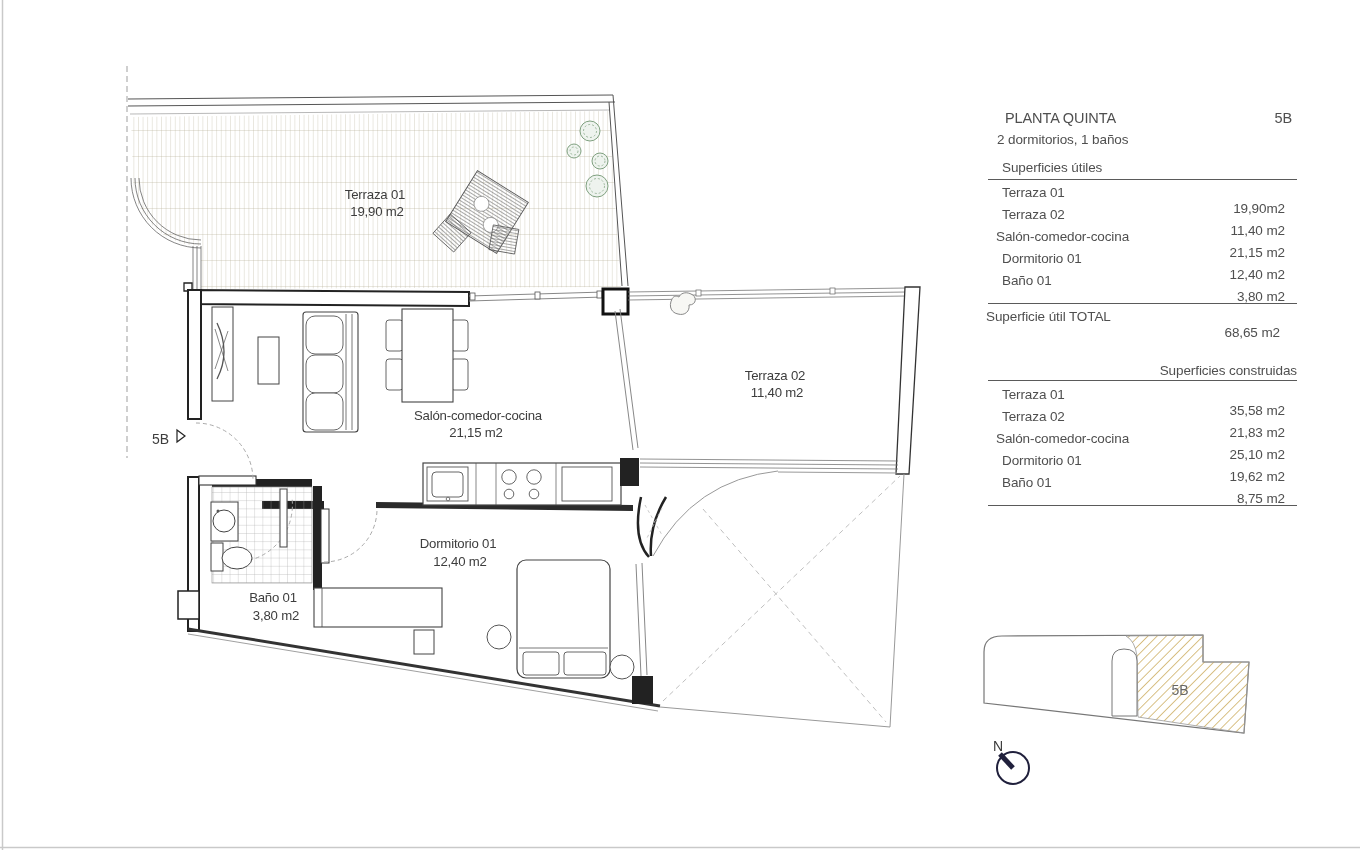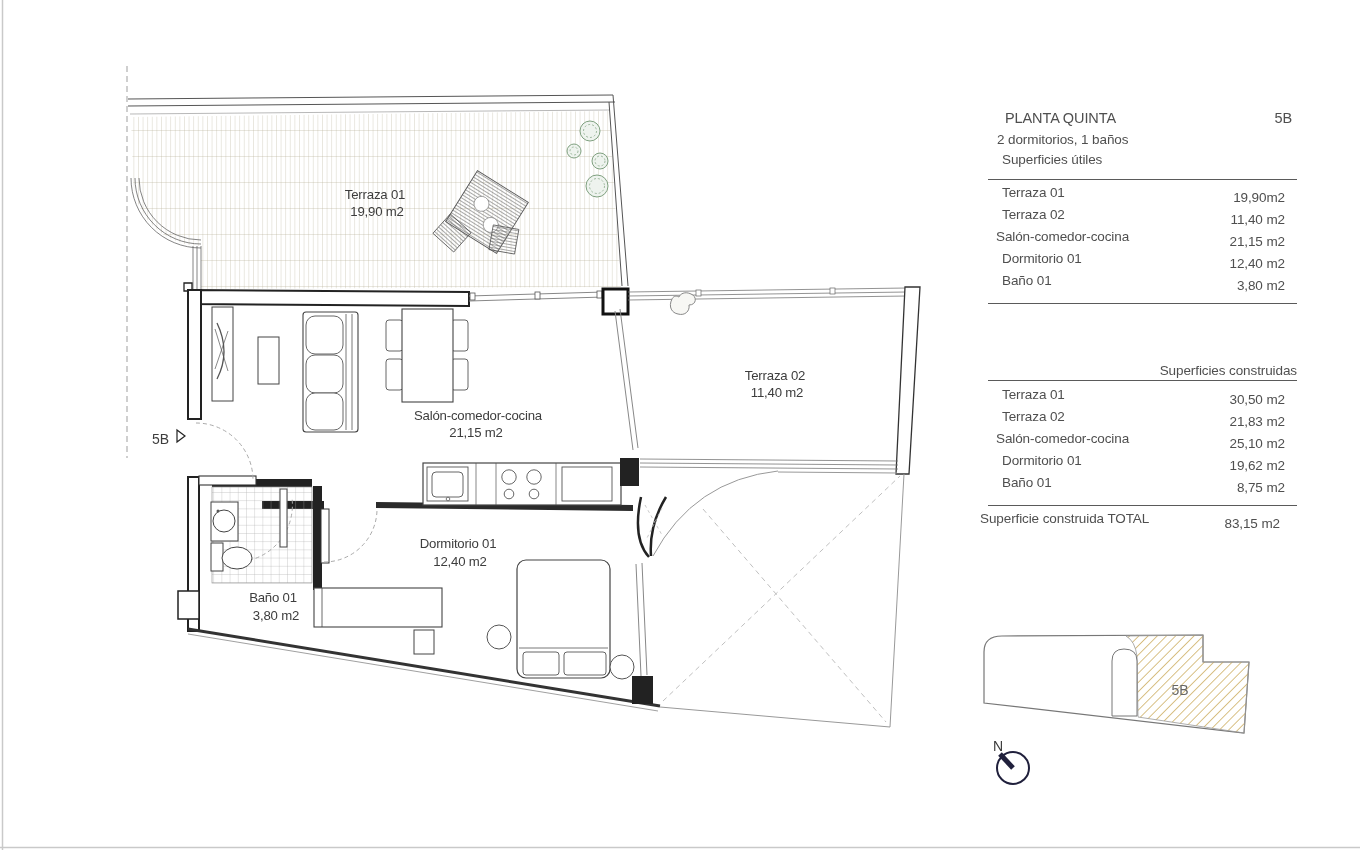--- a/index.html
+++ b/index.html
@@ -12,27 +12,27 @@
   .north-label{font-family:"Liberation Sans",sans-serif;font-size:14px;fill:#3a3a3a;}
 
   
   .panel{position:absolute;left:980px;top:106px;width:317px;height:440px;
          color:#4f4f4f;font-size:13.5px;letter-spacing:-0.1px;}
   .panel .abs{position:absolute;left:0;right:0;}
   .p-title{top:4px;font-size:14.5px;}
   .p-title .t{padding-left:25px;}
   .p-title .u{position:absolute;right:5px;top:0;}
   .p-sub{top:26px;padding-left:17px;}
-  .p-h1{top:46px;padding-left:22px;}
+  .p-h1{top:54px;padding-left:22px;}
   .p-h2{top:257px;padding-left:22px;text-align:right;}
   .rule{position:absolute;left:8px;right:0;border-top:1px solid #5a5a5a;height:0;}
   .r1{top:73px;} .r2{top:197px;} .r3{top:274px;} .r4{top:399px;}
   .row{position:absolute;left:0;right:0;height:20px;}
   .row .lbl{padding-left:22px;}
-  .row .val{position:absolute;right:12px;top:5px;}
+  .row .val{position:absolute;right:12px;top:16px;}
   .total .lbl{padding-left:6px;}
   .total .val{right:17px;}
 </style>
 </head>
 <body>
 
 <div id="stage">
 
 <svg width="1360" height="850" viewBox="0 0 1360 850">
   <defs>
@@ -270,45 +270,45 @@
   <div class="row" style="top:145px">
     <span class="lbl">Dormitorio 01</span>
     <span class="val">12,40 m2</span>
   </div>
   <div class="row" style="top:167px">
     <span class="lbl">Baño 01</span>
     <span class="val">3,80 m2</span>
   </div>
 
   <div class="rule r2"></div>
+  <div class="row total" style="top:203px">
+    <span class="lbl">Superficie útil TOTAL</span>
+    <span class="val">68,65 m2</span>
+  </div>
 
   <div class="abs p-h2">Superficies construidas</div>
   <div class="rule r3"></div>
 
   <div class="row" style="top:281px">
     <span class="lbl">Terraza 01</span>
-    <span class="val">30,50 m2</span>
+    <span class="val">35,58 m2</span>
   </div>
   <div class="row" style="top:303px">
     <span class="lbl">Terraza 02</span>
     <span class="val">21,83 m2</span>
   </div>
   <div class="row" style="top:325px">
     <span class="lbl" style="padding-left:16px">Salón-comedor-cocina</span>
     <span class="val">25,10 m2</span>
   </div>
   <div class="row" style="top:347px">
     <span class="lbl">Dormitorio 01</span>
     <span class="val">19,62 m2</span>
   </div>
   <div class="row" style="top:369px">
     <span class="lbl">Baño 01</span>
     <span class="val">8,75 m2</span>
   </div>
 
   <div class="rule r4"></div>
-  <div class="row total" style="top:405px">
-    <span class="lbl" style="padding-left:0">Superficie construida TOTAL</span>
-    <span class="val">83,15 m2</span>
-  </div>
 </div>
 
 </div>
 
 </body></html>

